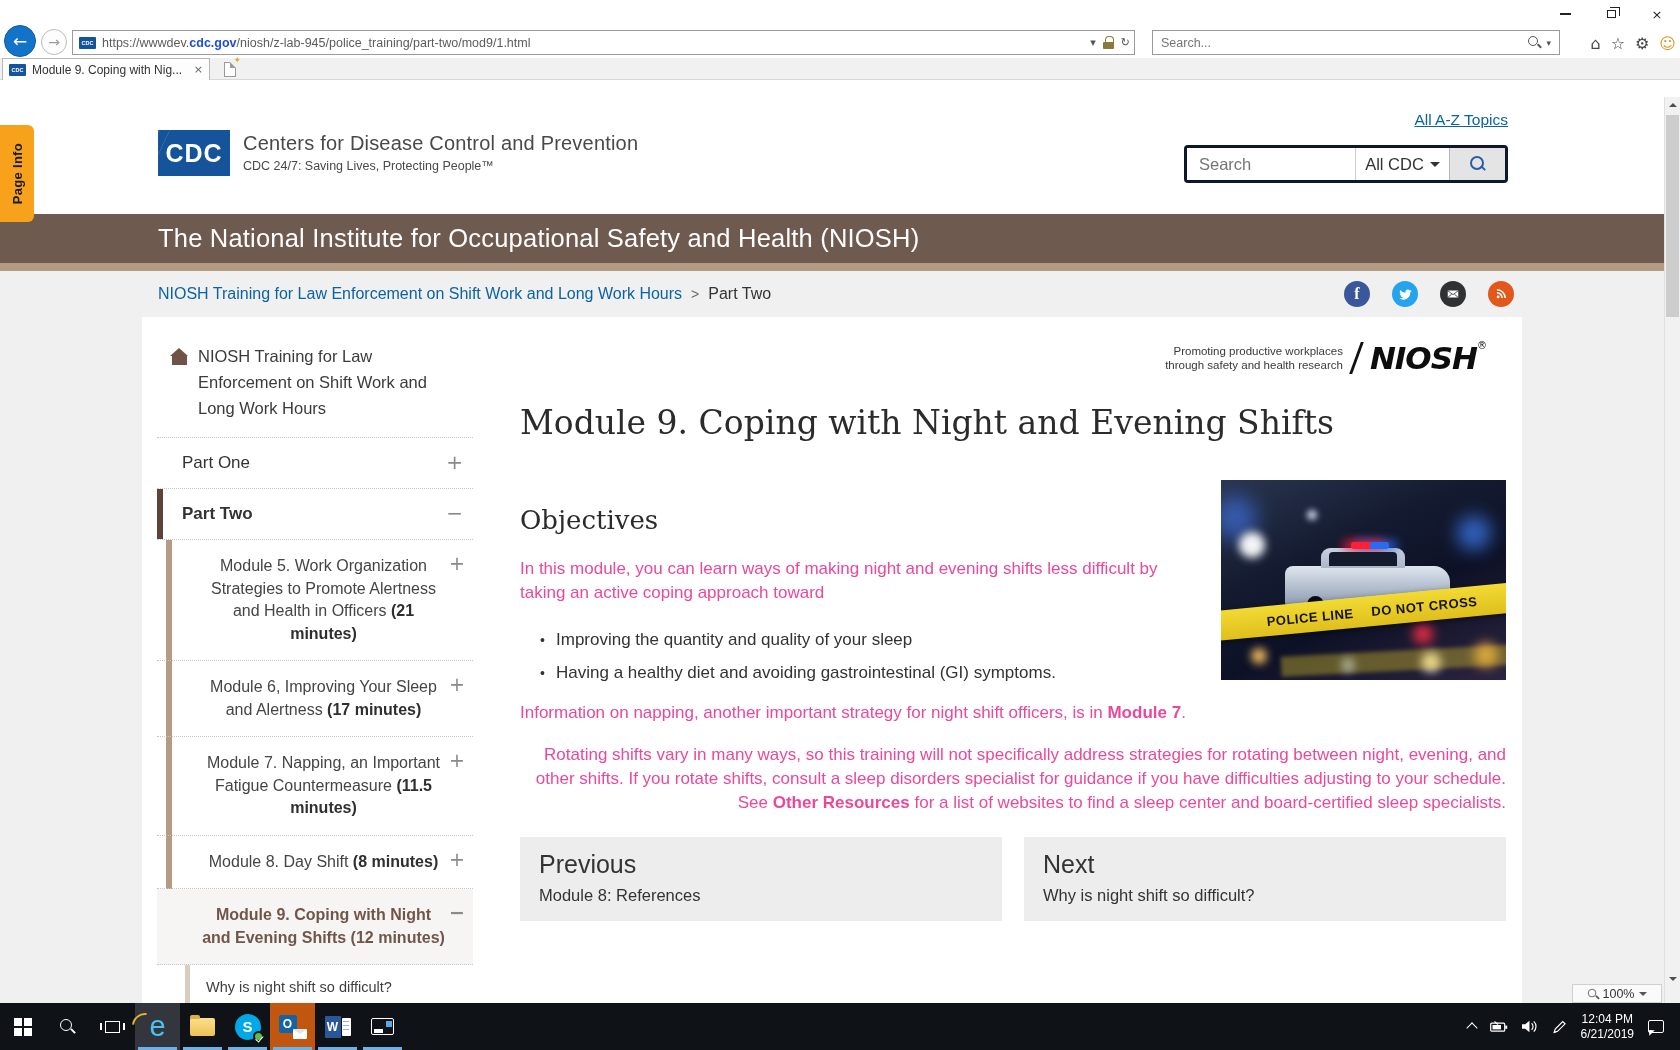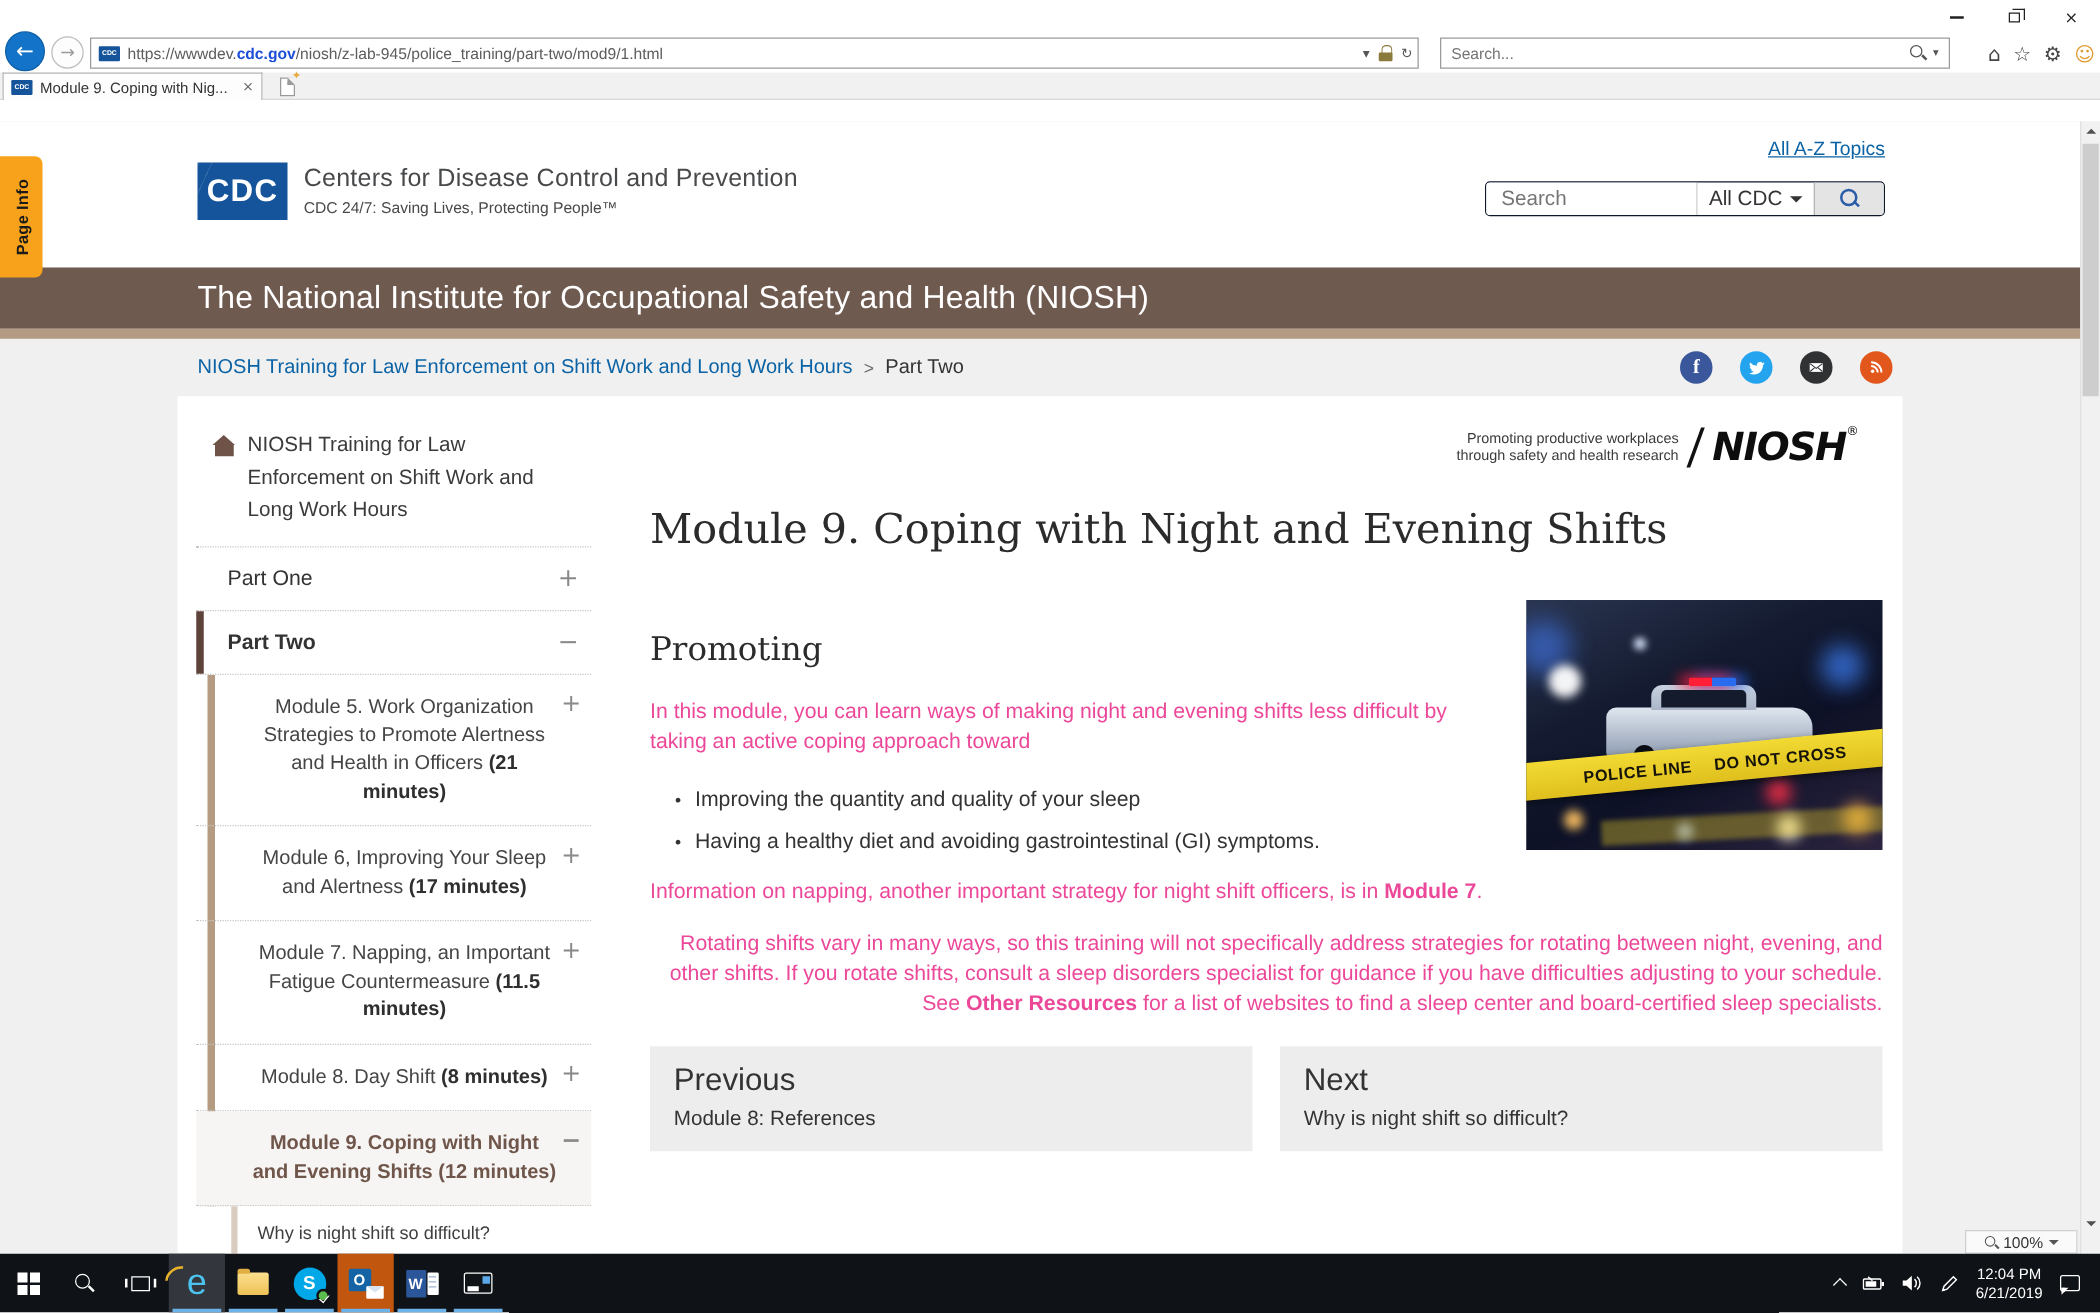--- a/index.html
+++ b/index.html
@@ -48,21 +48,21 @@
   .menu-item { font-size:12.5px; color:#1a1a1a; padding:0 9px; }
 
   
   .page { position:absolute; left:0; top:97px; width:1664px; height:906px; background:#f0f0f0; overflow:hidden; }
   .siteheader { position:absolute; left:0; top:0; width:1664px; height:117px; background:#fff; }
   .azlink { position:absolute; right:156px; top:14px; font-size:15.5px; color:#0b63a5; text-decoration:underline; }
   .logorow { position:absolute; left:158px; top:33px; display:flex; gap:13px; }
   .cdclogo { width:72px; height:46px; background:#15549a; color:#fff; display:flex; align-items:center; justify-content:center; font-weight:800; font-size:25px; letter-spacing:1px; background-image:linear-gradient(115deg, rgba(255,255,255,.12) 0 2%, transparent 2% 12%, rgba(255,255,255,.12) 12% 13%, transparent 13%); }
   .orgname { font-size:20px; color:#47494b; margin-top:2px; letter-spacing:.2px; }
   .tagline { font-size:12.5px; color:#47494b; margin-top:4px; }
-  .cdcsearch { position:absolute; right:156px; top:48px; height:28px; display:flex; border:1px solid #0f172a; border-radius:4px; overflow:hidden; background:#fff; }
+  .cdcsearch { position:absolute; right:156px; top:48px; height:38px; display:flex; border:3px solid #0f172a; border-radius:4px; overflow:hidden; background:#fff; }
   .cdcsearch input { width:168px; border:none; outline:none; padding:0 12px; font-size:16.5px; font-family:"Liberation Sans",sans-serif; color:#333; }
   .scope { width:94px; border-left:1px solid #cfcfcf; display:flex; align-items:center; justify-content:center; gap:6px; font-size:16.5px; color:#333; }
   .caret { width:0; height:0; border:5px solid transparent; border-top-color:#333; margin-top:5px; }
   .sbtn { width:56px; background:#e4e4e4; border-left:1px solid #b5b5b5; display:flex; align-items:center; justify-content:center; }
   .sbtn .mag { color:#2a5ca8; width:16px; height:16px; }
   .sbtn .mag::before { width:10px; height:10px; border-width:2px; }
   .sbtn .mag::after { left:10.5px; top:11px; width:6px; height:2.2px; }
 
   .pageinfo { position:absolute; left:0; top:28px; width:34px; height:97px; background:#f7a21a; border-radius:0 6px 6px 0; display:flex; align-items:center; justify-content:center; z-index:5; }
   .pageinfo span { writing-mode:vertical-rl; transform:rotate(180deg); font-size:13px; font-weight:700; color:#1a1a1a; letter-spacing:.3px; }
@@ -376,21 +376,21 @@
           <span class="bk bk6"></span>
           <span class="bk bk7"></span>
           <span class="bk bk9"></span>
         <div class="tape2"></div>
         <div class="tape">
           <span>POLICE LINE</span>
           <span>DO NOT CROSS</span>
         </div>
       </div>
 
-      <div class="h2">Promoting</div>
+      <div class="h2">Objectives</div>
       <p class="p p1">In this module, you can learn ways of making night and evening shifts less difficult by taking an active coping approach toward</p>
       <ul class="blist">
           <li>Improving the quantity and quality of your sleep</li>
           <li>Having a healthy diet and avoiding gastrointestinal (GI) symptoms.</li>
         </ul>
       <p class="p p2"><span>Information on napping, another important strategy for night shift officers, is in </span><b>Module 7</b><span>.</span></p>
       <p class="p p3"><span>Rotating shifts vary in many ways, so this training will not specifically address strategies for rotating between night, evening, and other shifts. If you rotate shifts, consult a sleep disorders specialist for guidance if you have difficulties adjusting to your schedule. See </span><b>Other Resources</b><span> for a list of websites to find a sleep center and board-certified sleep specialists.</span></p>
 
       <div class="prevnext">
         <div class="pnbox">

